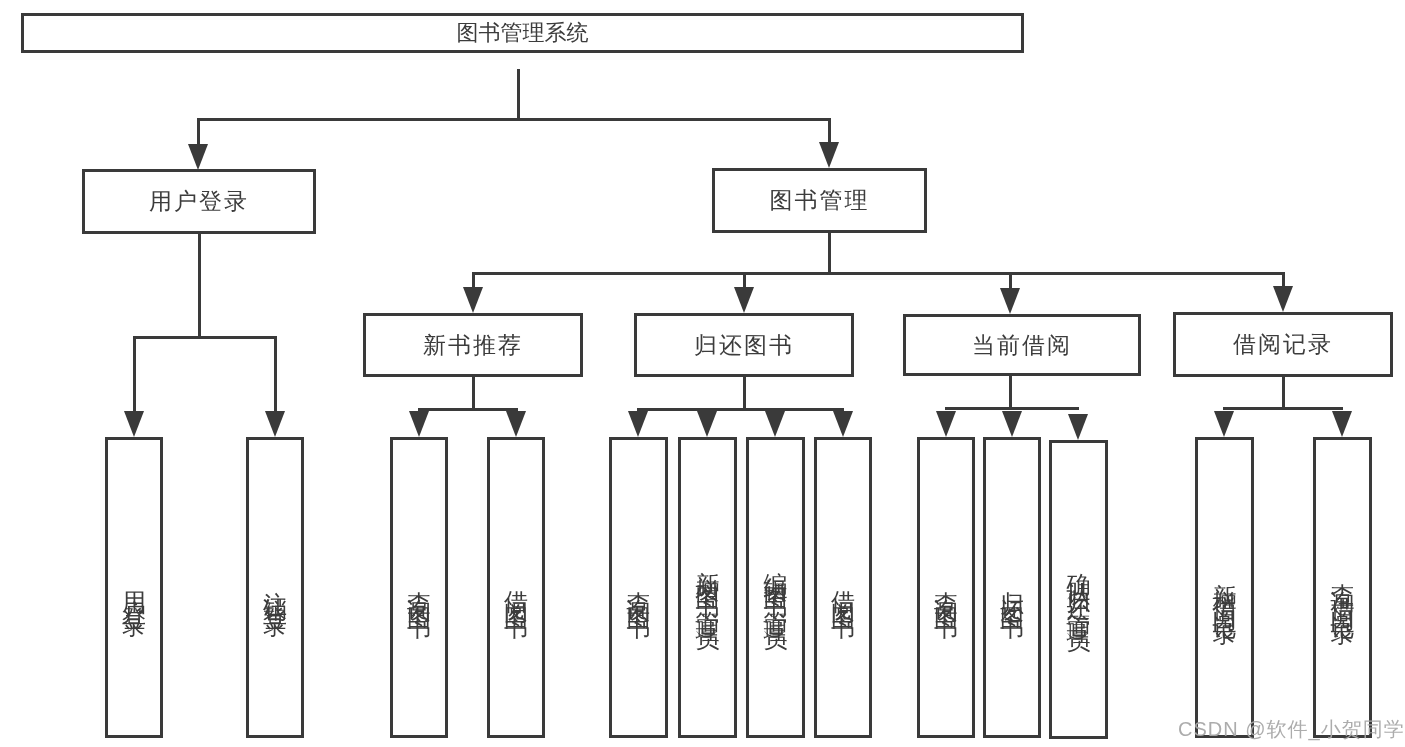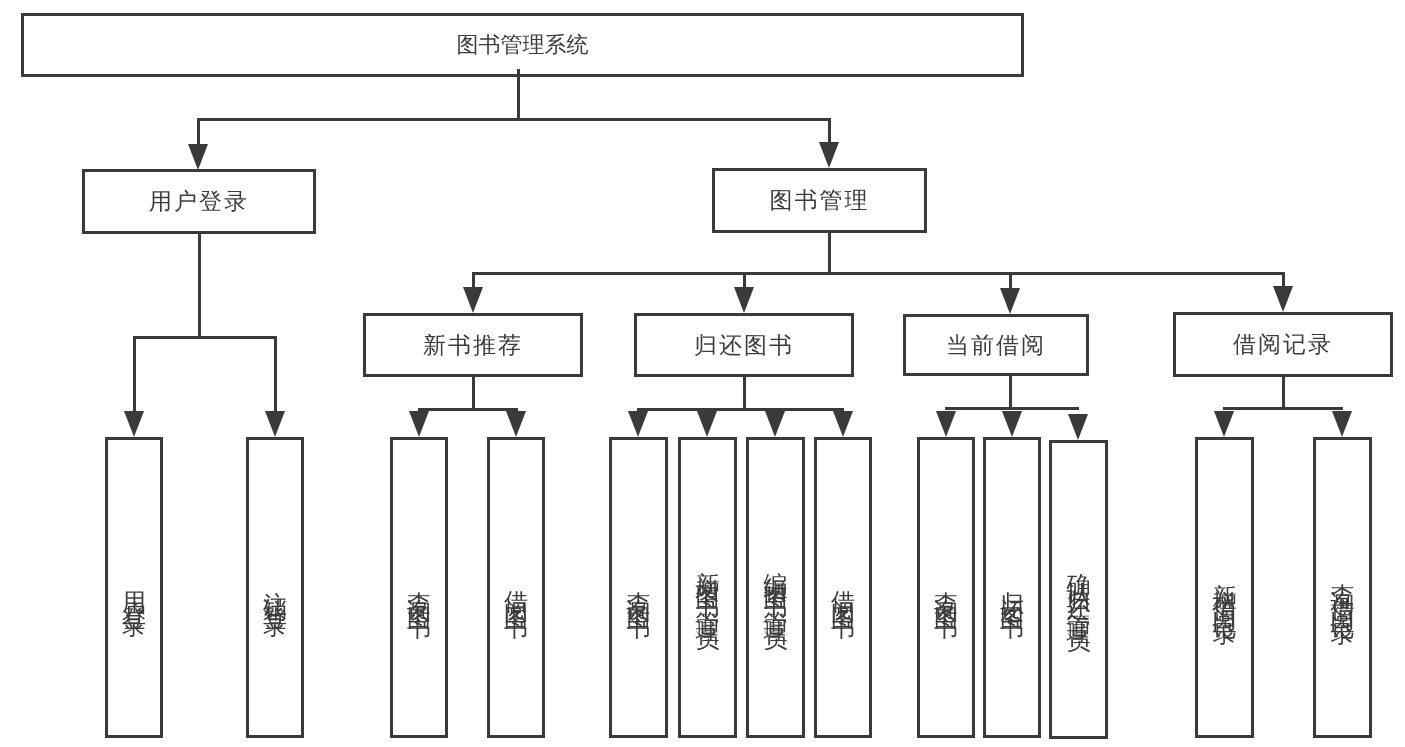--- a/index.html
+++ b/index.html
@@ -28,21 +28,21 @@
   .watermark {
     position:absolute; left:1178px; top:716px; font-size:20px;
     color:rgba(168,168,168,0.95); letter-spacing:1px; white-space:nowrap;
   }
 </style>
 </head>
 <body>
 
 <div class="canvas">
 
-  <div class="node root" style="left:21px; top:13px; width:1003px; height:64px;">
+  <div class="node root" style="left:21px; top:13px; width:1003px; height:40px;">
     <span>图书管理系统</span>
   </div>
 
   <div>
     <div class="vl" style="left:517px; top:69px; height:49px;"></div>
     <div class="hl" style="left:197px; top:118px; width:634px;"></div>
     <div class="vl" style="left:197px; top:118px; height:28px;"></div>
     <div class="ar" style="left:188px; top:144px;"></div>
     <div class="vl" style="left:828px; top:118px; height:26px;"></div>
     <div class="ar" style="left:819px; top:142px;"></div>
@@ -76,21 +76,21 @@
     <div class="vl" style="left:1282px; top:272px; height:15px;"></div>
     <div class="ar" style="left:1273px; top:286px;"></div>
   </div>
 
   <div class="node hbox" style="left:363px; top:313px; width:220px; height:64px;">
     <span>新书推荐</span>
   </div>
   <div class="node hbox" style="left:634px; top:313px; width:220px; height:64px;">
     <span>归还图书</span>
   </div>
-  <div class="node hbox" style="left:903px; top:314px; width:186px; height:62px;">
+  <div class="node hbox" style="left:903px; top:314px; width:238px; height:62px;">
     <span>当前借阅</span>
   </div>
   <div class="node hbox" style="left:1173px; top:312px; width:220px; height:65px;">
     <span>借阅记录</span>
   </div>
 
   <div>
     <div class="vl" style="left:472px; top:377px; height:31px;"></div>
     <div class="hl" style="left:418px; top:408px; width:100px;"></div>
     <div class="ar" style="left:409px; top:411px;"></div>
@@ -158,14 +158,15 @@
     <span>确认归还（管理员）</span>
   </div>
 
   <div class="node vbox" style="left:1195px; top:437px; width:59px; height:301px;">
     <span>新增借阅记录</span>
   </div>
   <div class="node vbox" style="left:1313px; top:437px; width:59px; height:301px;">
     <span>查询借阅记录</span>
   </div>
 
+  <div class="watermark">CSDN @软件_小贺同学</div>
 
 </div>
 
 </body></html>

